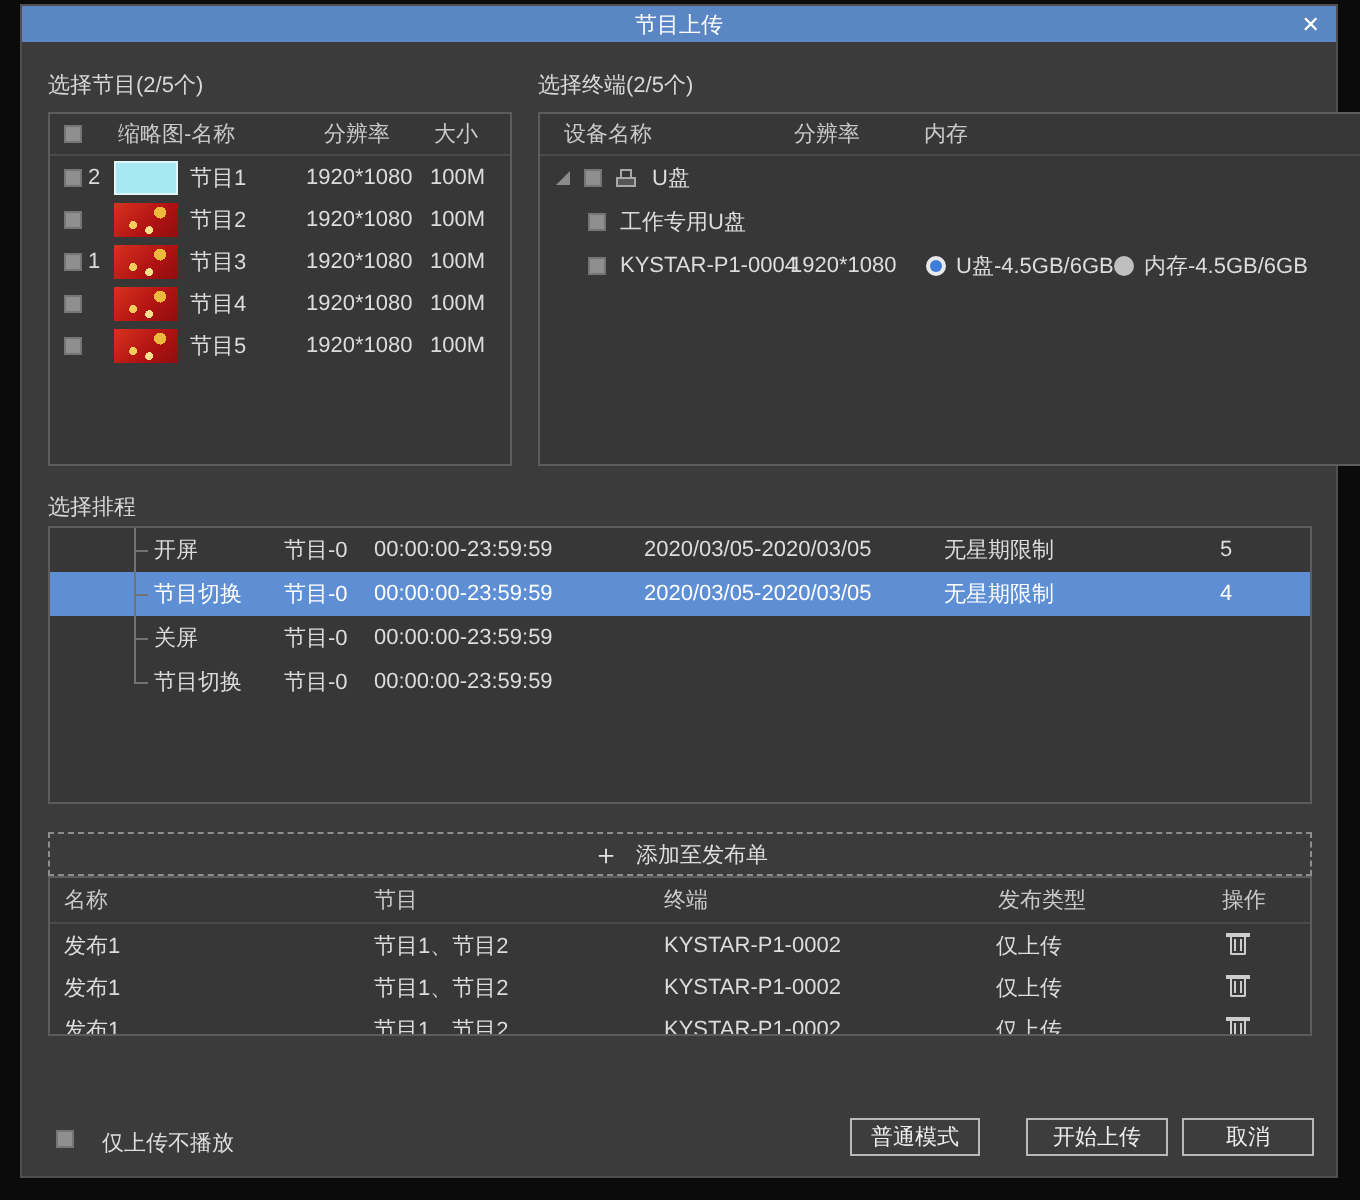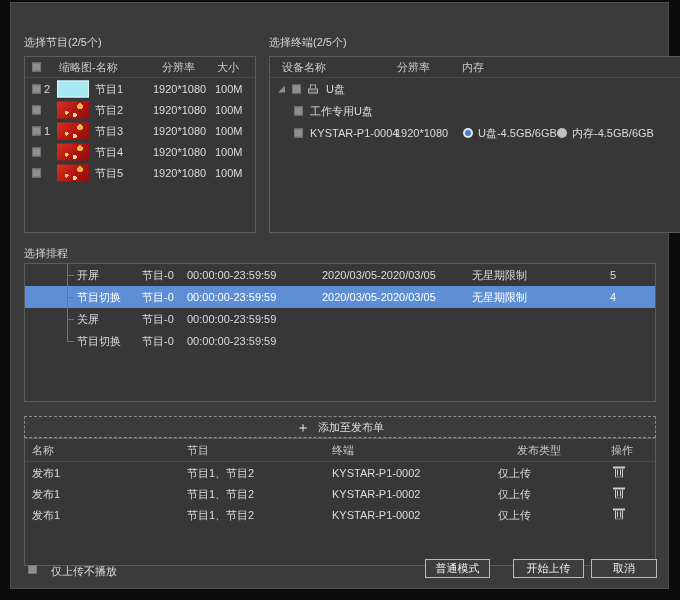--- a/index.html
+++ b/index.html
@@ -60,20 +60,24 @@
   .btn{position:absolute;top:556px;height:19px;border:1px solid #b9b9b9;background:#3d3d3d;color:#ededed;
     display:flex;align-items:center;justify-content:center;box-sizing:border-box;white-space:nowrap;}
   .footer-check{position:absolute;left:17px;top:562px;width:9px;height:9px;background:#8f8f8f;border:1px solid #757575;box-sizing:border-box;}
   .footer-label{position:absolute;left:40px;top:561px;white-space:nowrap;color:#dedede;}
 </style>
 </head>
 <body>
 
 <div class="dialog">
 
+  <div class="titlebar">
+    <span>节目上传</span>
+    <span class="close">✕</span>
+  </div>
 
   <div class="sec-label" style="left:13px;top:32px">选择节目(2/5个)</div>
   <div class="sec-label" style="left:258px;top:32px">选择终端(2/5个)</div>
 
   <div class="panel" style="left:13px;top:53px;width:232px;height:177px">
     <div class="thead">
       <span class="checkbox" style="left:7px"></span>
       <span class="cell" style="left:34px">缩略图-名称</span>
       <span class="cell" style="left:137px">分辨率</span>
       <span class="cell" style="left:192px">大小</span>
@@ -183,26 +187,26 @@
       <span class="cell" style="left:117px">节目-0</span>
       <span class="cell" style="left:162px">00:00:00-23:59:59</span>
     </div>
   </div>
 
   <div class="addbar">
     <span class="plus">＋</span>
     <span>添加至发布单</span>
   </div>
 
-  <div class="panel" style="left:13px;top:435px;width:632px;height:128px">
+  <div class="panel" style="left:13px;top:435px;width:632px;height:80px">
     <div class="thead" style="height:22px">
       <span class="cell" style="left:7px">名称</span>
       <span class="cell" style="left:162px">节目</span>
       <span class="cell" style="left:307px">终端</span>
-      <span class="cell" style="left:492px">发布类型</span>
+      <span class="cell" style="left:474px">发布类型</span>
       <span class="cell" style="left:586px">操作</span>
     </div>
     <div class="prow2">
       <span class="cell" style="left:7px">发布1</span>
       <span class="cell" style="left:162px">节目1、节目2</span>
       <span class="cell" style="left:307px">KYSTAR-P1-0002</span>
       <span class="cell" style="left:473px">仅上传</span>
       <span class="trash" style="left:590px"></span>
     </div>
     <div class="prow2">

